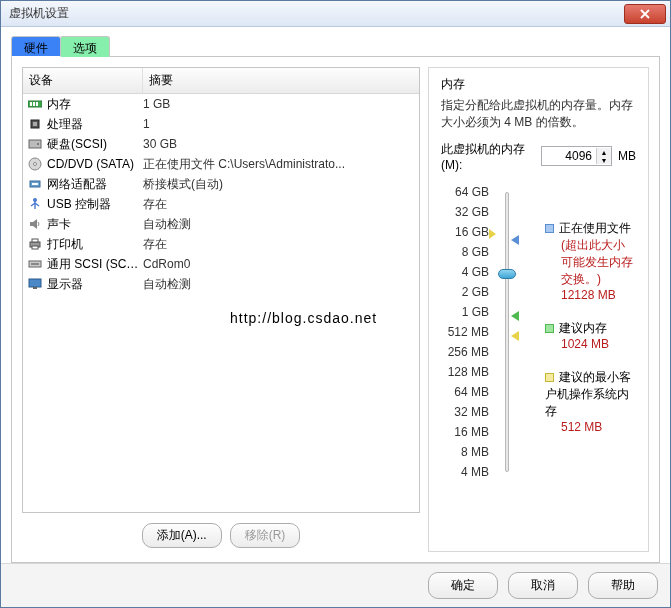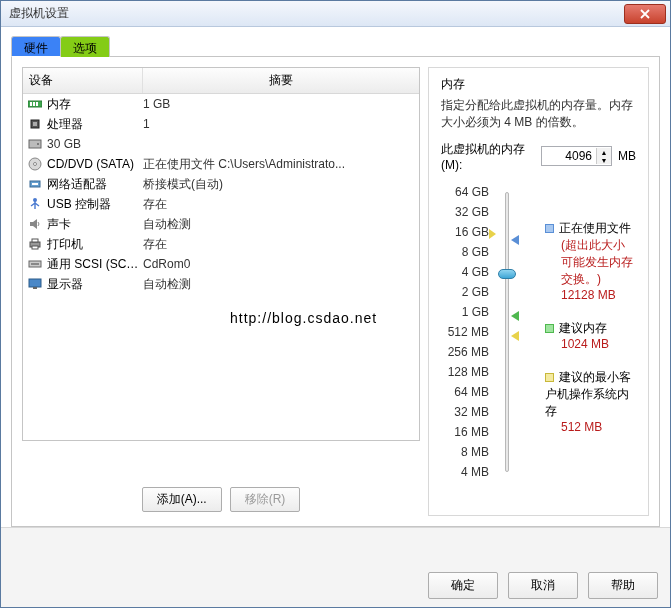--- a/index.html
+++ b/index.html
@@ -4,36 +4,36 @@
 <style>
 * { box-sizing: border-box; margin: 0; padding: 0; font-family: "Microsoft YaHei", "Segoe UI", Tahoma, sans-serif; font-size: 12px; }
 body { background: #fff; width: 671px; height: 608px; overflow: hidden; }
 .window { width: 671px; height: 608px; border: 1px solid #5a7aa0; background: #fff; display: flex; flex-direction: column; }
 .titlebar { height: 26px; background: linear-gradient(#f4f7fc, #dde7f5); display: flex; align-items: center; padding: 0 0 0 8px; border-bottom: 1px solid #b8c8dd; }
 .titlebar .title { flex: 1; color: #333; }
 .titlebar .close { width: 42px; height: 20px; background: linear-gradient(#e67a6f,#c8432e); border: 1px solid #9c2f1f; border-radius: 3px; display:flex; align-items:center; justify-content:center; margin-right:4px; }
 .titlebar .close svg { width:10px; height:10px; }
 .body { flex:1; padding: 8px 10px 0 10px; display:flex; flex-direction:column; }
 .tabs { display:flex; border-bottom:1px solid #c5c5c5; height:22px; }
-.tab { padding: 3px 12px 0 12px; border:1px solid #c5c5c5; border-bottom:none; margin-right:-1px; background:#84cc16; border-radius:3px 3px 0 0; position:relative; top:1px; }
+.tab { padding: 3px 12px 0 12px; border:1px solid #c5c5c5; border-bottom:none; margin-right:-1px; background:#86efac; border-radius:3px 3px 0 0; position:relative; top:1px; }
 .tab.active { background:#3b82f6; border-bottom:1px solid #fff; z-index:2; }
 .content { flex:1; border:1px solid #c5c5c5; border-top:none; padding:10px; display:flex; gap:8px; }
 .left { width: 398px; display:flex; flex-direction:column; }
 .hwlist { flex:1; border:1px solid #c5c5c5; background:#fff; }
 .hwheader { display:flex; background: linear-gradient(#fdfdfd,#ececec); border-bottom:1px solid #d8d8d8; }
 .hwheader .col1 { width:120px; padding:4px 6px; border-right:1px solid #e0e0e0; }
-.hwheader .col2 { flex:1; padding:4px 6px;text-align:center; }
+.hwheader .col2 { flex:1; padding:4px 6px; }
 .hwrows { }
 .hwrow { display:flex; align-items:center; height:20px; padding:0 4px; }
 .hwrow.sel { background:#ffffff; }
 .hwrow .icon { width:16px; height:16px; margin-right:4px; display:flex; align-items:center; justify-content:center; }
 .hwrow .name { width:96px; white-space:nowrap; overflow:hidden; text-overflow:ellipsis; }
 .hwrow .summ { flex:1; white-space:nowrap; overflow:hidden; text-overflow:ellipsis; color:#333; }
 .leftbtns { display:flex; justify-content:center; gap:8px; padding:10px 0 4px 0; }
-.btn { padding:3px 14px; border:1px solid #adadad; background:linear-gradient(#fdfdfd,#ececec); border-radius:2px;margin-top:36px; }
+.btn { padding:3px 14px; border:1px solid #adadad; background:linear-gradient(#fdfdfd,#ececec); border-radius:10px; }
 .btn.disabled { color:#9a9a9a; }
 .right { flex:1; border:1px solid #d8d8d8; padding:8px 12px; }
 .rtitle { margin-bottom:4px; }
 .rdesc { color:#333; margin-bottom:10px; line-height:1.4; }
 .memrow { display:flex; align-items:center; margin-bottom:10px; }
 .memrow .lbl { flex:1; }
 .spinner { display:flex; align-items:center; border:1px solid #abadb3; }
 .spinner input { width:54px; border:none; text-align:right; padding:2px 4px; outline:none; }
 .spinbtns { display:flex; flex-direction:column; border-left:1px solid #ccc; }
 .spinbtns span { width:14px; height:8px; display:flex; align-items:center; justify-content:center; font-size:7px; background:#f2f2f2; }
@@ -108,20 +108,21 @@
                 <span class="name">处理器</span>
                 <span class="summ">1</span>
               </div>
               <div class="hwrow">
                 <span class="icon">
                   <svg width="14" height="12">
                     <rect x="1" y="2" width="12" height="8" fill="#bbb" stroke="#666"></rect>
                     <circle cx="10" cy="6" r="1" fill="#666"></circle>
                   </svg>
                 </span>
+                <span class="name">硬盘(SCSI)</span>
                 <span class="summ">30 GB</span>
               </div>
               <div class="hwrow">
                 <span class="icon">
                   <svg width="14" height="14">
                     <circle cx="7" cy="7" r="6" fill="#d8d8d8" stroke="#888"></circle>
                     <circle cx="7" cy="7" r="1.5" fill="#fff" stroke="#888"></circle>
                   </svg>
                 </span>
                 <span class="name">CD/DVD (SATA)</span>

